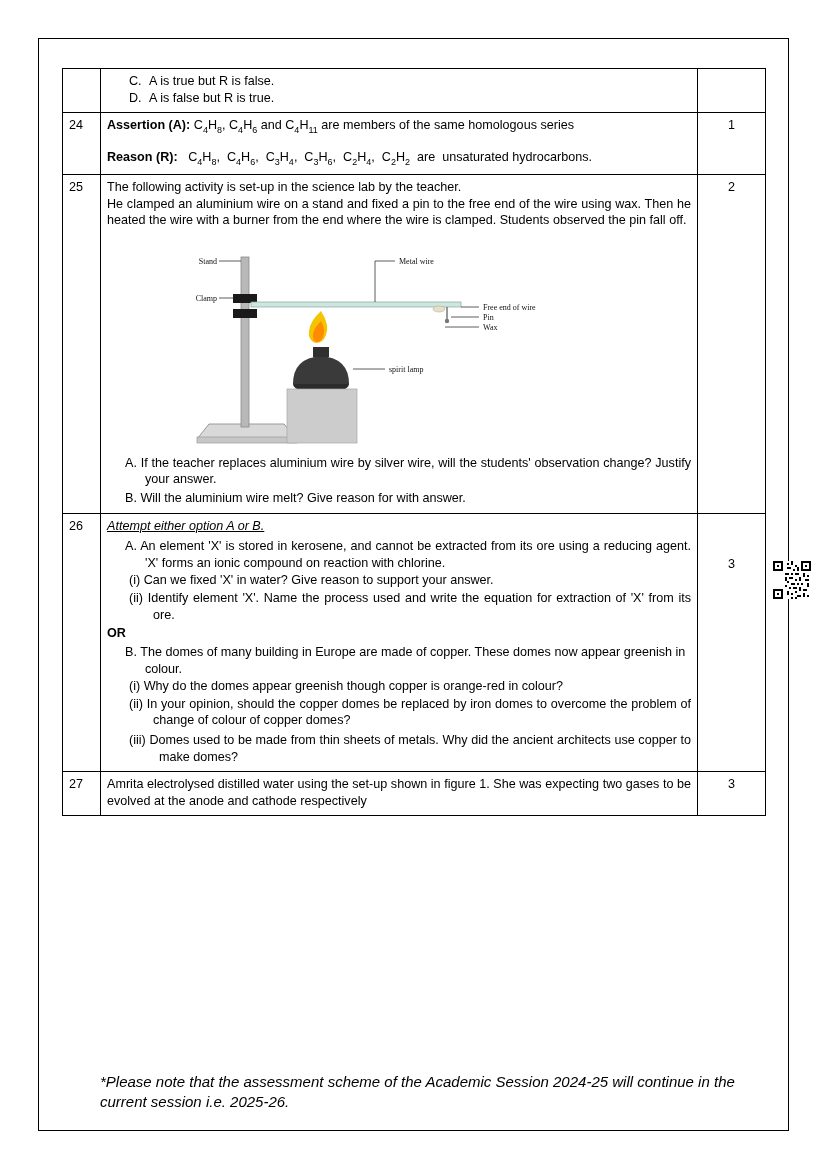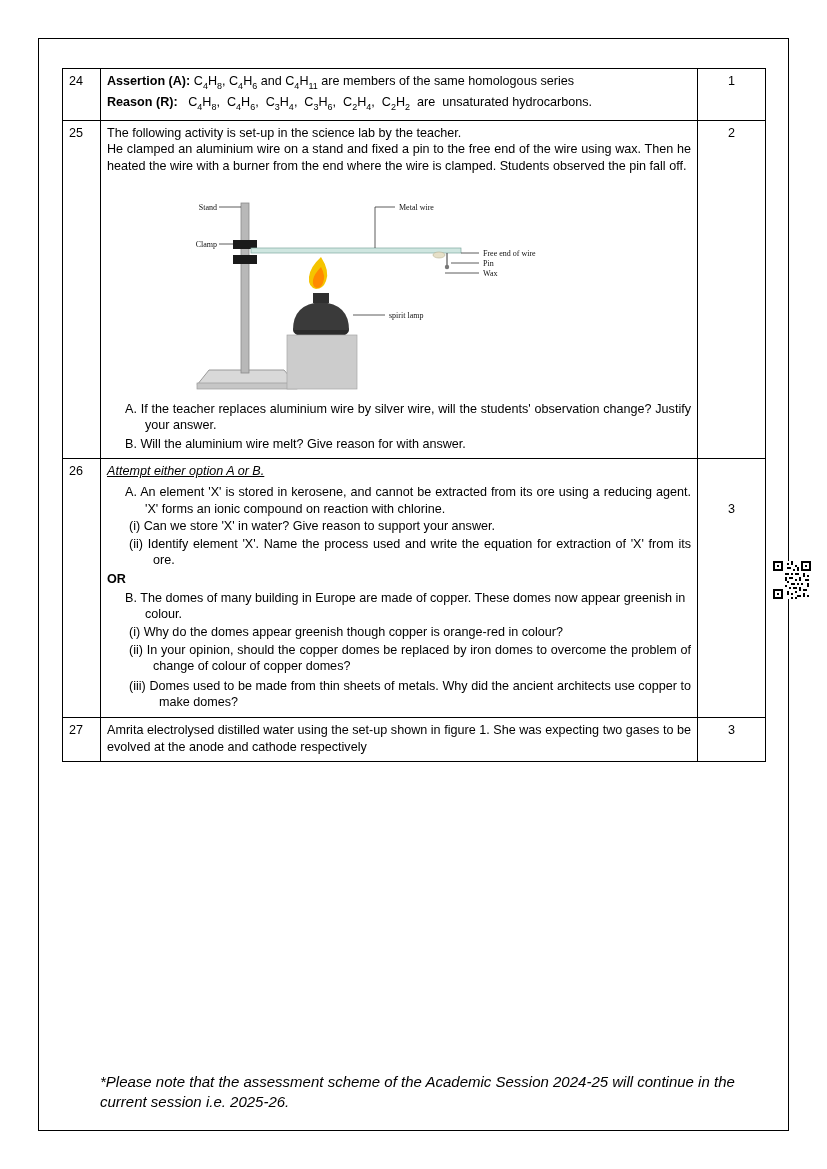--- a/index.html
+++ b/index.html
@@ -118,31 +118,39 @@
 
 <div class="sheet">
   <table class="qtable">
     <colgroup>
       <col class="num">
         <col class="body">
         <col class="marks">
     </colgroup>
     <tbody>
 
+      <tr>
+        <td class="num"></td>
+        <td>
+          <div class="opt-line"><span class="opt-letter">C.</span><span>A is true but R is false.</span></div>
+          <div class="opt-line"><span class="opt-letter">D.</span><span>A is false but R is true.</span></div>
+        </td>
+        <td class="marks"></td>
+      </tr>
 
       <tr class="row-assertion">
         <td class="num">24</td>
         <td class="just">
           <div>
             <span class="lbl">Assertion (A):</span>
             <span>
               C<sub>4</sub>H<sub>8</sub>, C<sub>4</sub>H<sub>6</sub> and C<sub>4</sub>H<sub>11</sub> are members of the same homologous series
             </span>
           </div>
-          <div style="margin-top:2px">
+          <div style="margin-top:12px">
             <span class="lbl">Reason (R):</span>
             <span>
               &nbsp; C<sub>4</sub>H<sub>8</sub>,&nbsp; C<sub>4</sub>H<sub>6</sub>,&nbsp; C<sub>3</sub>H<sub>4</sub>,&nbsp; C<sub>3</sub>H<sub>6</sub>,&nbsp; C<sub>2</sub>H<sub>4</sub>,&nbsp; C<sub>2</sub>H<sub>2</sub>&nbsp; are&nbsp; unsaturated hydrocarbons.
             </span>
           </div>
         </td>
         <td class="marks">1</td>
       </tr>
 
       <tr>
@@ -213,21 +221,21 @@
         <td class="num">26</td>
         <td>
           <div class="underline-italic">Attempt either option A or B.</div>
 
           <div class="lettered just" style="margin-top:4px">
             <span>A.</span>
             <span>An element 'X' is stored in kerosene, and cannot be extracted from its ore using a reducing agent. 'X' forms an ionic compound on reaction with chlorine.</span>
           </div>
           <div class="sub-item2">
             <span>(i)</span>
-            <span>Can we store 'X' in water? Give reason to support your answer.</span>
+            <span>Can we fixed 'X' in water? Give reason to support your answer.</span>
           </div>
           <div class="sub-item2 just">
             <span>(ii)</span>
             <span>Identify element 'X'. Name the process used and write the equation for extraction of 'X' from its ore.</span>
           </div>
 
           <div class="center-or">OR</div>
 
           <div class="lettered">
             <span>B.</span>

